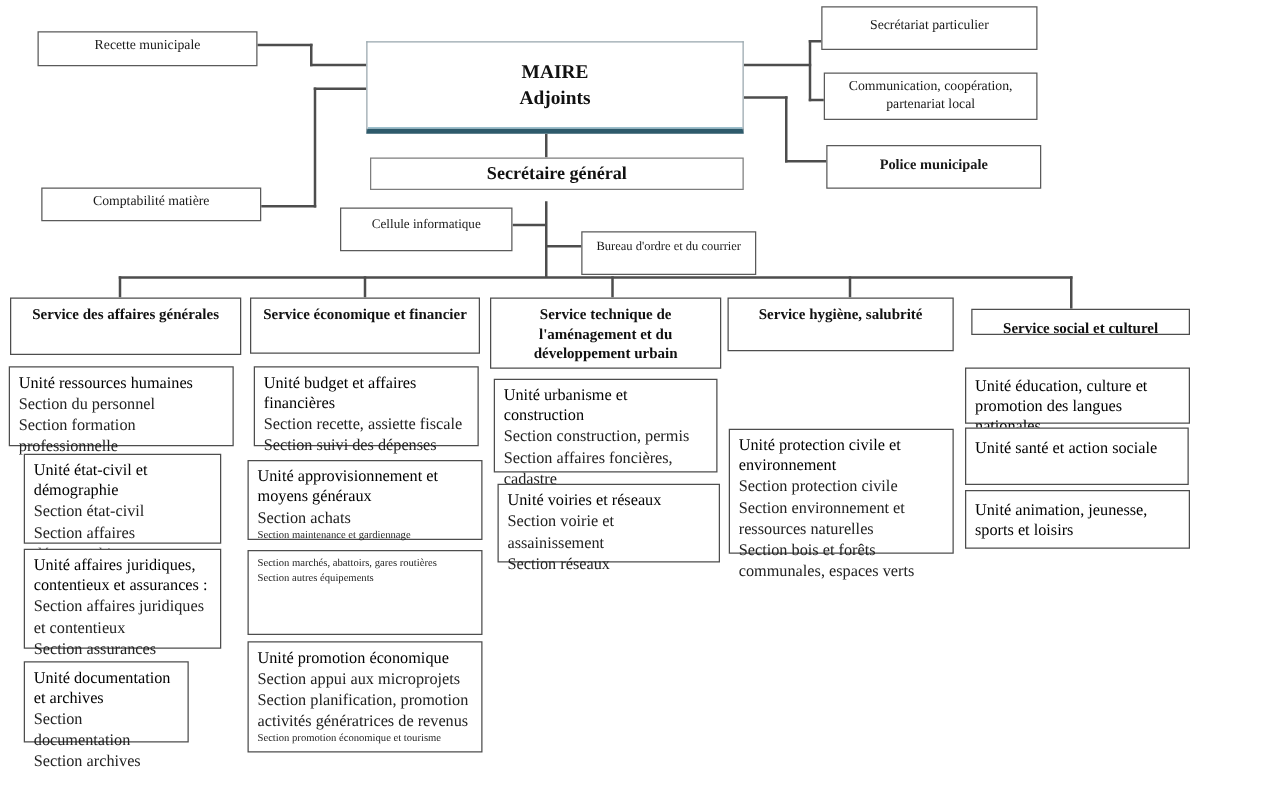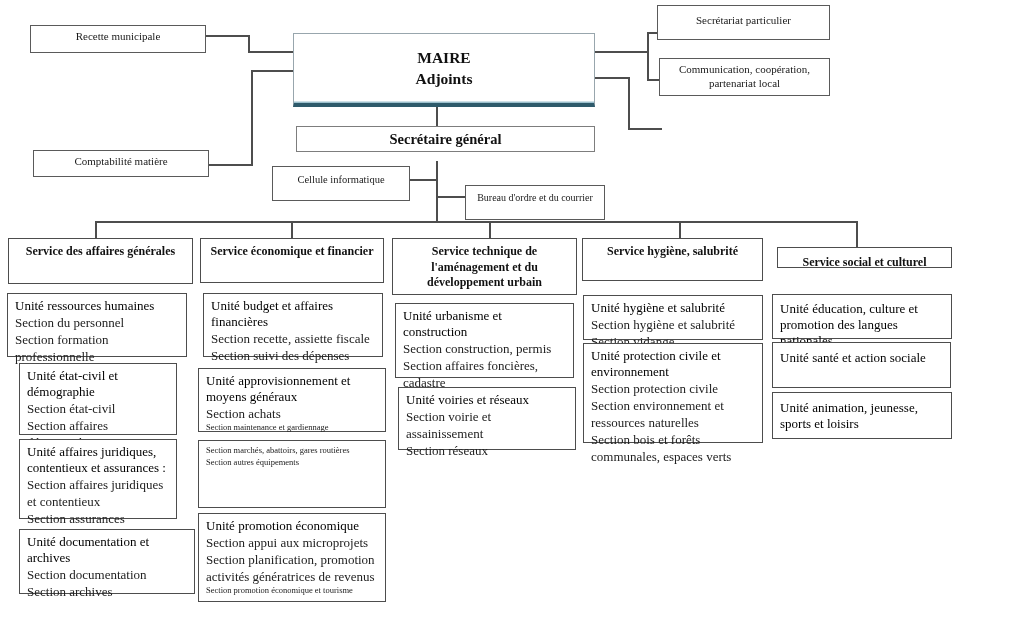--- a/index.html
+++ b/index.html
@@ -67,20 +67,23 @@
   </div>
   <div class="box thin" style="left:33px;top:150px;width:176px;height:27px;">
     <div class="lbl">Comptabilité matière</div>
   </div>
   <div class="box thin" style="left:659px;top:58px;width:171px;height:38px;">
     <div class="lbl">Communication, coopération, partenariat local</div>
   </div>
   <div class="box thin" style="left:657px;top:5px;width:173px;height:35px;">
     <div class="lbl" style="padding-top:8px;">Secrétariat particulier</div>
   </div>
+  <div class="box thin" style="left:661px;top:116px;width:172px;height:35px;">
+    <div class="lbl bold" style="padding-top:8px;">Police municipale</div>
+  </div>
 
   <div class="box" id="maire" style="left:293px;top:33px;width:302px;height:74px;">
     <div class="maire-txt">
       <div>MAIRE</div>
       <div>Adjoints</div>
     </div>
   </div>
   <div class="box" id="sg" style="left:296px;top:126px;width:299px;height:26px;">
     <div class="sg-txt">Secrétaire général</div>
   </div>
@@ -116,21 +119,21 @@
   <div class="box unit" style="left:19px;top:363px;width:158px;height:72px;">
     <div class="u-title">Unité état-civil et démographie</div>
     <div class="u-sec">Section état-civil</div>
     <div class="u-sec">Section affaires démographiques</div>
   </div>
   <div class="box unit" style="left:19px;top:439px;width:158px;height:80px;">
     <div class="u-title">Unité affaires juridiques, contentieux et assurances :</div>
     <div class="u-sec">Section affaires juridiques et contentieux</div>
     <div class="u-sec">Section assurances</div>
   </div>
-  <div class="box unit" style="left:19px;top:529px;width:176px;height:65px;">
+  <div class="box unit" style="left:19px;top:529px;width:132px;height:65px;">
     <div class="u-title">Unité documentation et archives</div>
     <div class="u-sec">Section documentation</div>
     <div class="u-sec">Section archives</div>
   </div>
 
   <div class="box unit" style="left:203px;top:293px;width:180px;height:64px;">
     <div class="u-title">Unité budget et affaires financières</div>
     <div class="u-sec">Section recette, assiette fiscale</div>
     <div class="u-sec">Section suivi des dépenses</div>
   </div>
@@ -154,25 +157,20 @@
     <div class="u-title">Unité urbanisme et construction</div>
     <div class="u-sec">Section construction, permis</div>
     <div class="u-sec">Section affaires foncières, cadastre</div>
   </div>
   <div class="box unit" style="left:398px;top:387px;width:178px;height:63px;">
     <div class="u-title">Unité voiries et réseaux</div>
     <div class="u-sec">Section voirie et assainissement</div>
     <div class="u-sec">Section réseaux</div>
   </div>
 
-  <div class="box unit" style="left:583px;top:295px;width:180px;height:45px;">
-    <div class="u-title">Unité hygiène et salubrité</div>
-    <div class="u-sec">Section hygiène et salubrité</div>
-    <div class="u-sec">Section vidange</div>
-  </div>
   <div class="box unit" style="left:583px;top:343px;width:180px;height:100px;">
     <div class="u-title">Unité protection civile et environnement</div>
     <div class="u-sec">Section protection civile</div>
     <div class="u-sec">Section environnement et ressources naturelles</div>
     <div class="u-sec">Section bois et forêts communales, espaces verts</div>
   </div>
 
   <div class="box unit" style="left:772px;top:294px;width:180px;height:45px;padding-top:6px;">
     <div class="u-title">Unité éducation, culture et promotion des langues nationales</div>
   </div>

